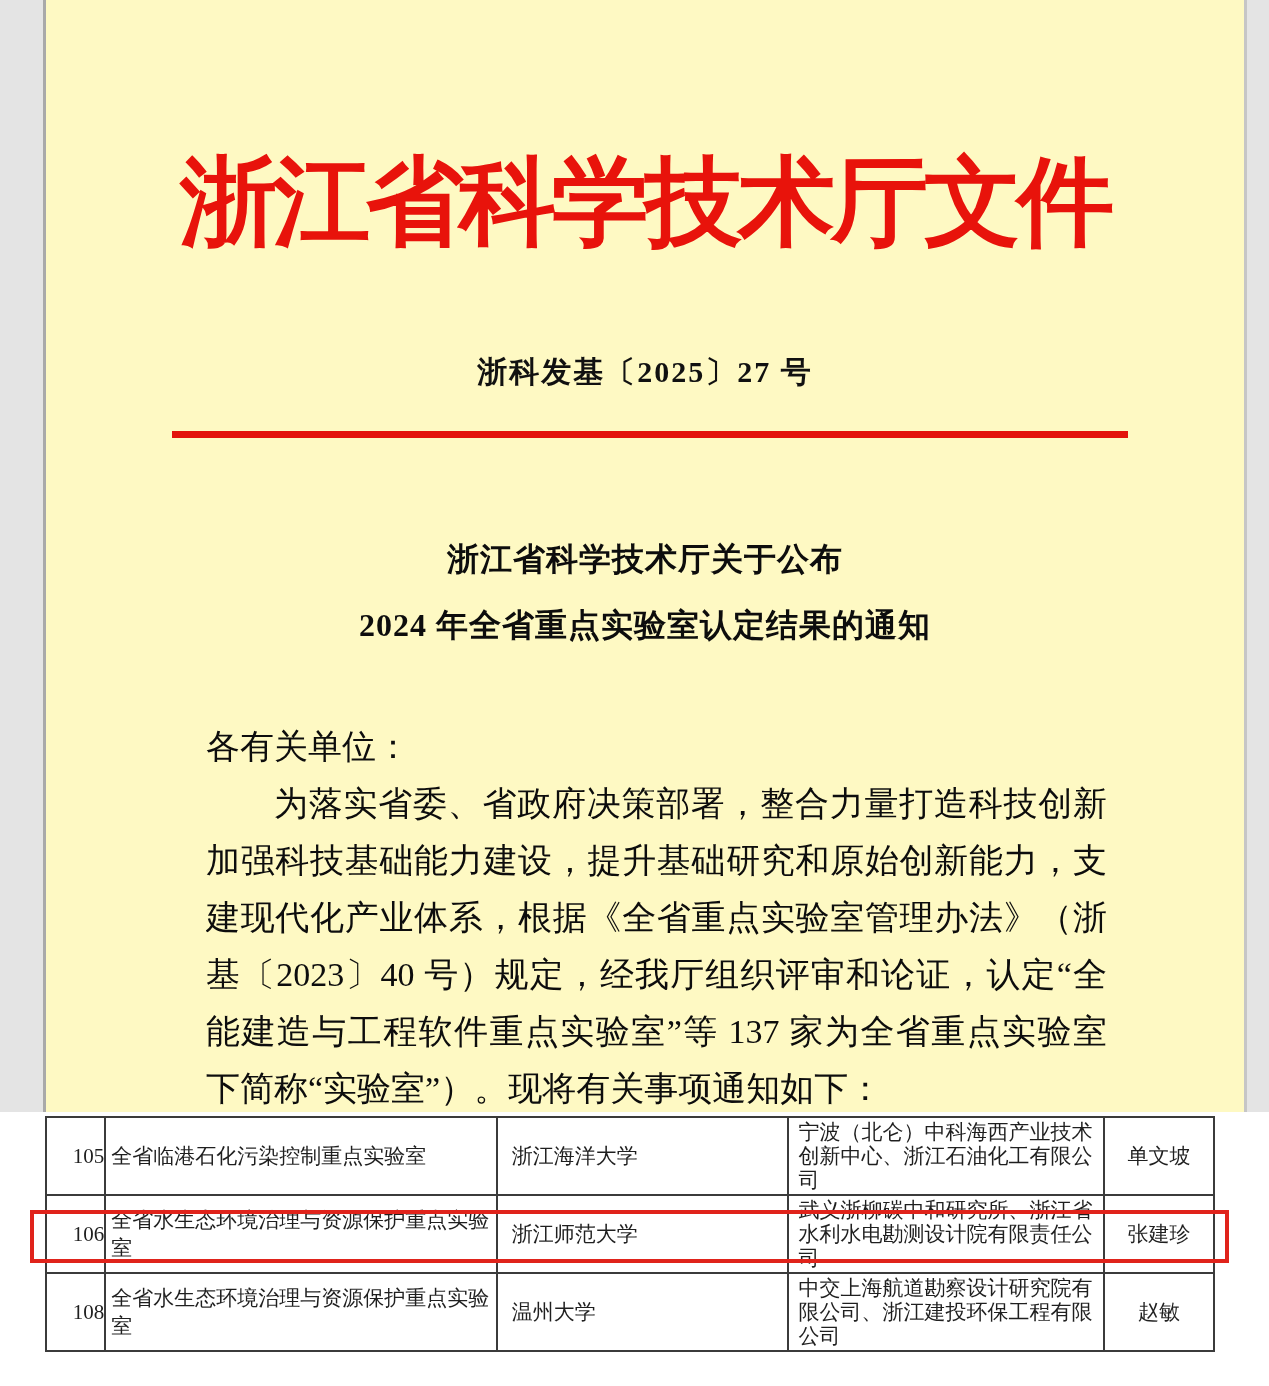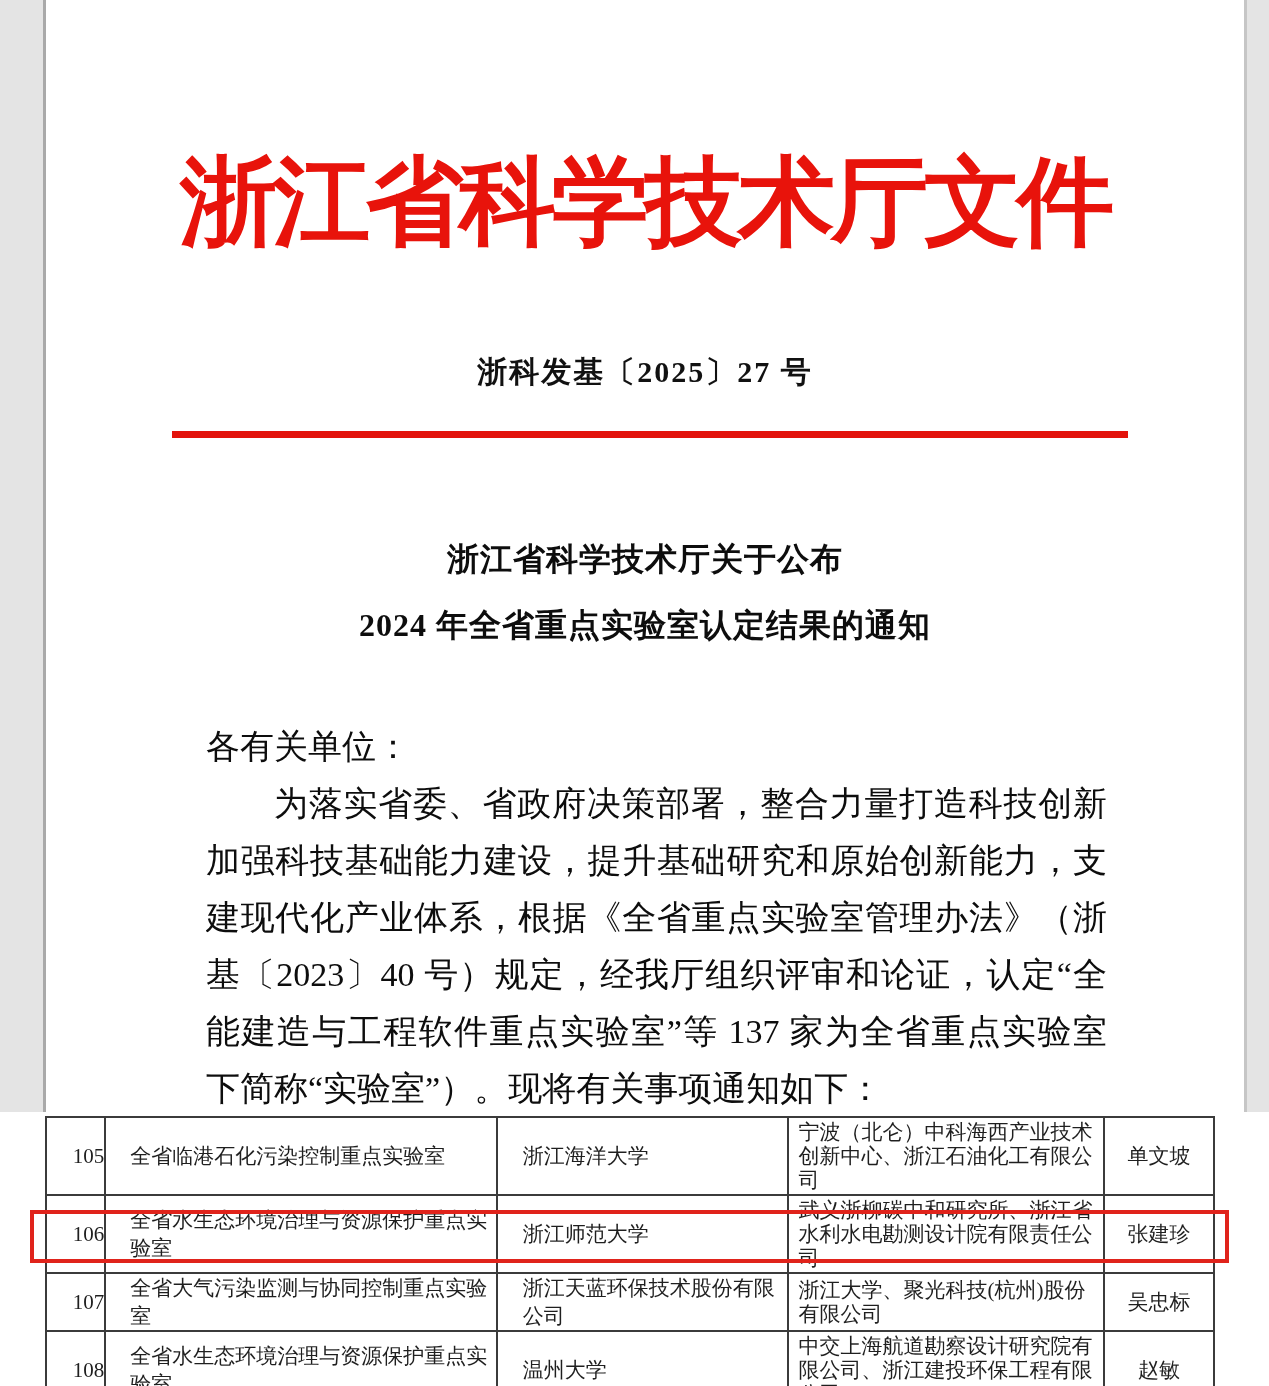--- a/index.html
+++ b/index.html
@@ -8,21 +8,21 @@
     position: relative;
     background: #e4e4e4;
     font-family: "Liberation Serif", "DejaVu Serif", serif;
     color: #1c1c1c;
     overflow: hidden;
   }
   .page {
     position: absolute;
     left: 43px; top: 0;
     width: 1204px; height: 1112px;
-    background: #ffffff;
+    background: #fef9c3;
     border-left: 3px solid #a9a9a9;
     border-right: 3px solid #c6c6c6;
   }
   .letterhead {
     position: absolute;
     left: 0; top: 150px;
     width: 100%;
     text-align: center;
     font-size: 97px;
     font-weight: bold;
@@ -91,22 +91,22 @@
     table-layout: fixed;
     font-family: "Liberation Serif", "DejaVu Serif", serif;
   }
   table.result-table td {
     border: 2px solid #3b3b3b;
     font-size: 21px;
     color: #1f1f1f;
     vertical-align: middle;
   }
   td.c-no  { width: 58px;  text-align: right; font-size: 20px; }
-  td.c-lab { width: 384px; padding-left: 24px; }
-  td.c-host{ width: 285px; padding-left: 25px; }
+  td.c-lab { width: 384px; padding-left: 5px; }
+  td.c-host{ width: 285px; padding-left: 14px; }
   td.c-part{ width: 310px; padding: 2px 4px 2px 10px; font-size: 20px; line-height: 24px; }
   td.c-dir { width: 108px; text-align: center; margin-left: 22px; }
   tr.r { height: 49px; }
 
   .highlight-box {
     position: absolute;
     left: 30px; top: 98px;
     width: 1199px; height: 53px;
     border: 4px solid #e0231b;
     z-index: 5;
@@ -153,27 +153,20 @@
         <td class="c-dir">单文坡</td>
       </tr>
       <tr class="r">
         <td class="c-no">106</td>
         <td class="c-lab">全省水生态环境治理与资源保护重点实验室</td>
         <td class="c-host">浙江师范大学</td>
         <td class="c-part">武义浙柳碳中和研究所、浙江省水利水电勘测设计院有限责任公司</td>
         <td class="c-dir">张建珍</td>
       </tr>
       <tr class="r">
-        <td class="c-no">107</td>
-        <td class="c-lab">全省大气污染监测与协同控制重点实验室</td>
-        <td class="c-host">浙江天蓝环保技术股份有限公司</td>
-        <td class="c-part">浙江大学、聚光科技(杭州)股份有限公司</td>
-        <td class="c-dir">吴忠标</td>
-      </tr>
-      <tr class="r">
         <td class="c-no">108</td>
         <td class="c-lab">全省水生态环境治理与资源保护重点实验室</td>
         <td class="c-host">温州大学</td>
         <td class="c-part">中交上海航道勘察设计研究院有限公司、浙江建投环保工程有限公司</td>
         <td class="c-dir">赵敏</td>
       </tr>
     </tbody>
   </table>
   <div class="highlight-box"></div>
   <div class="page-number">— 10 —</div>

